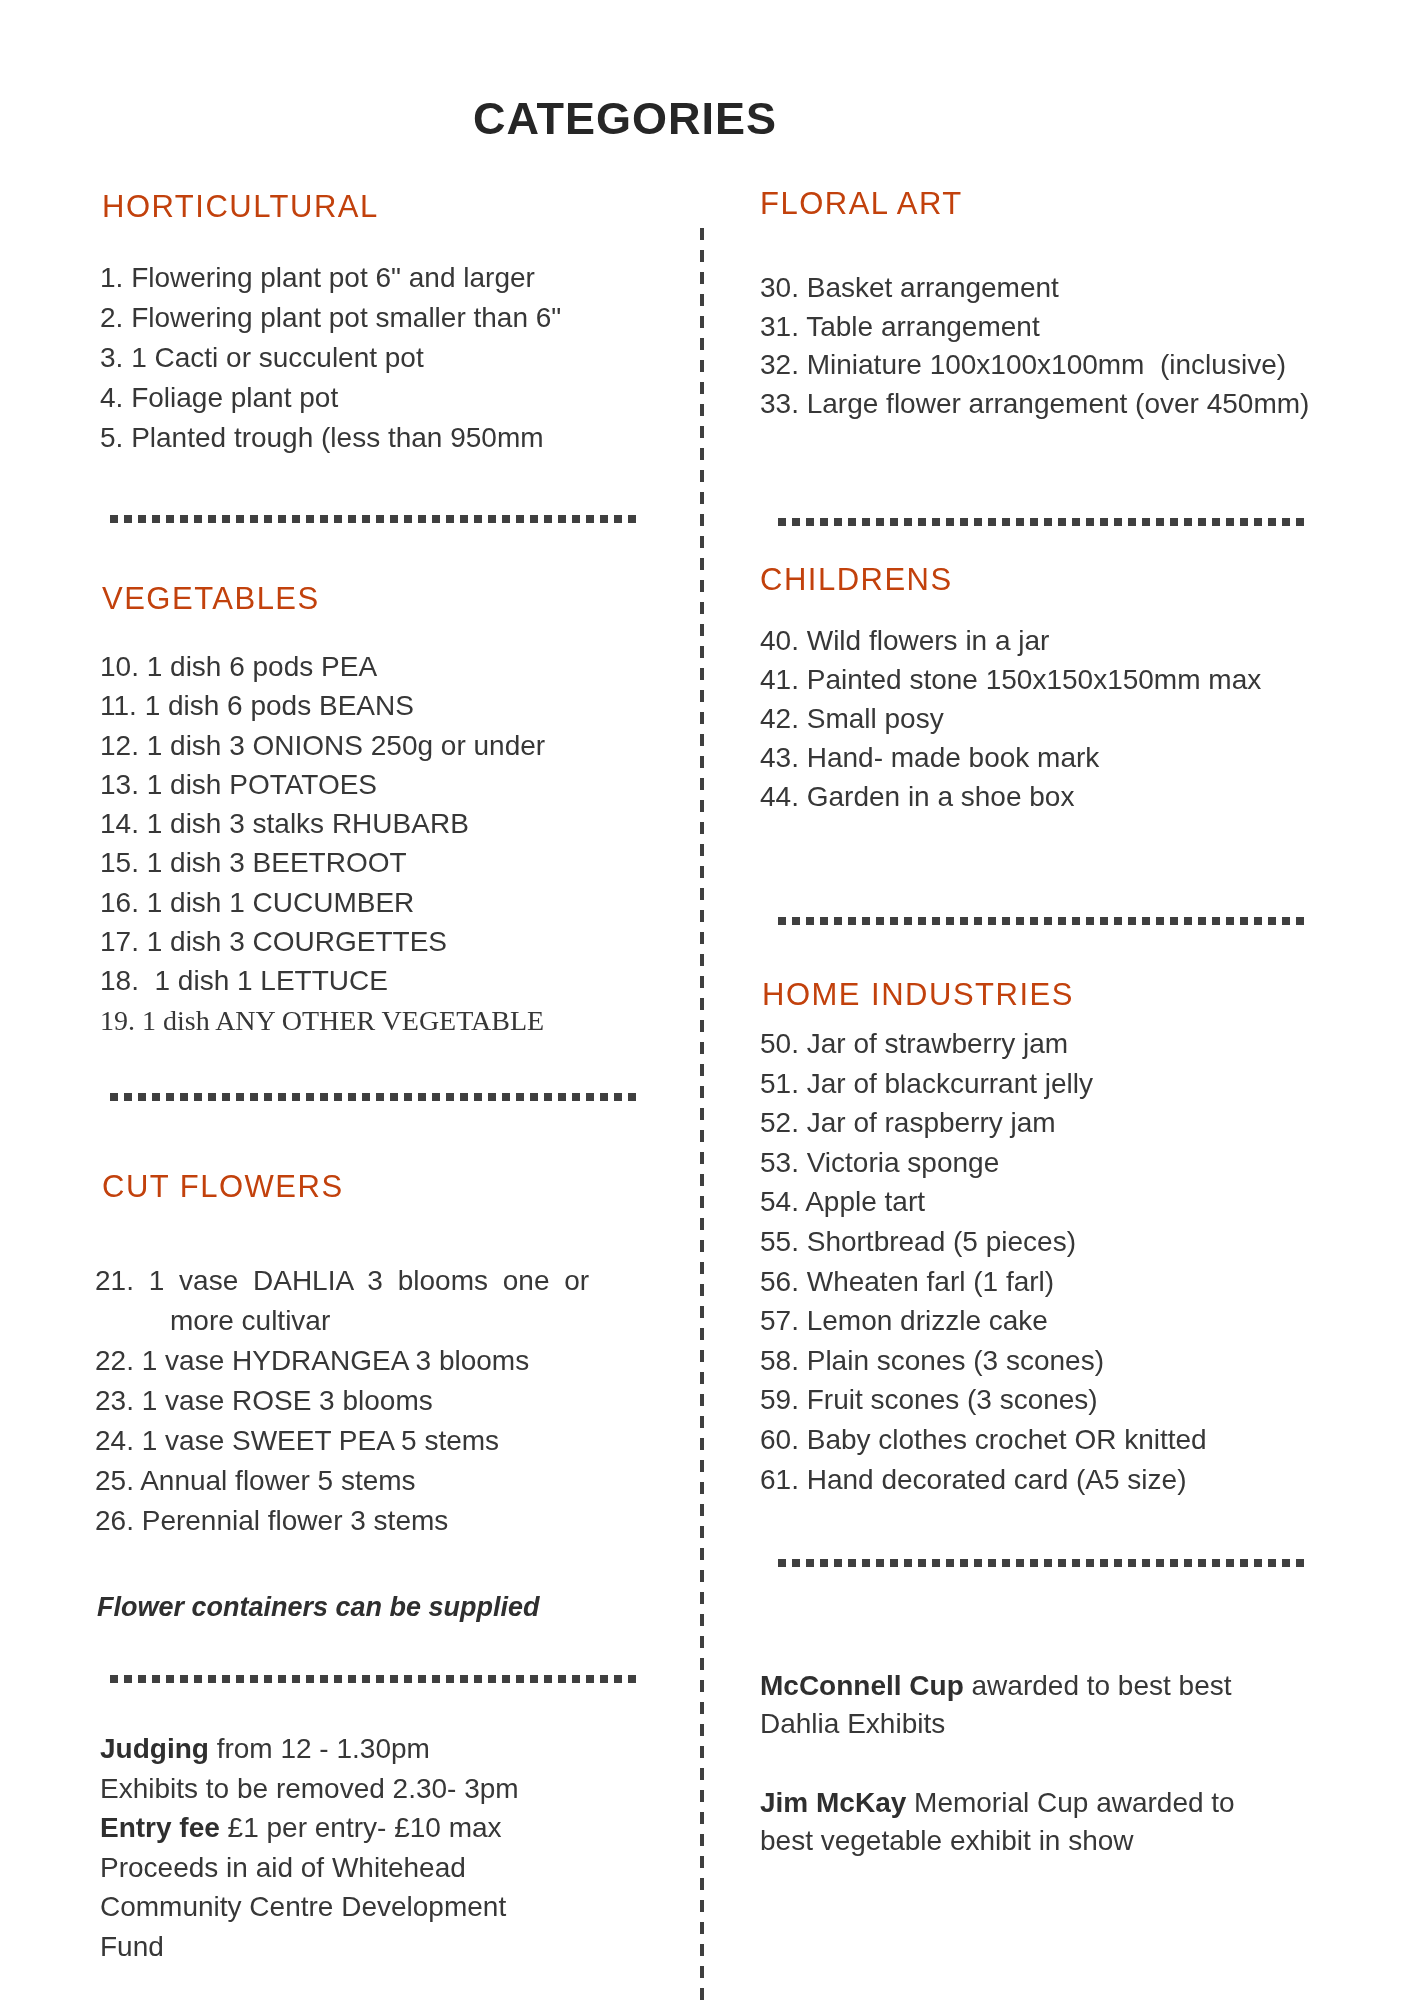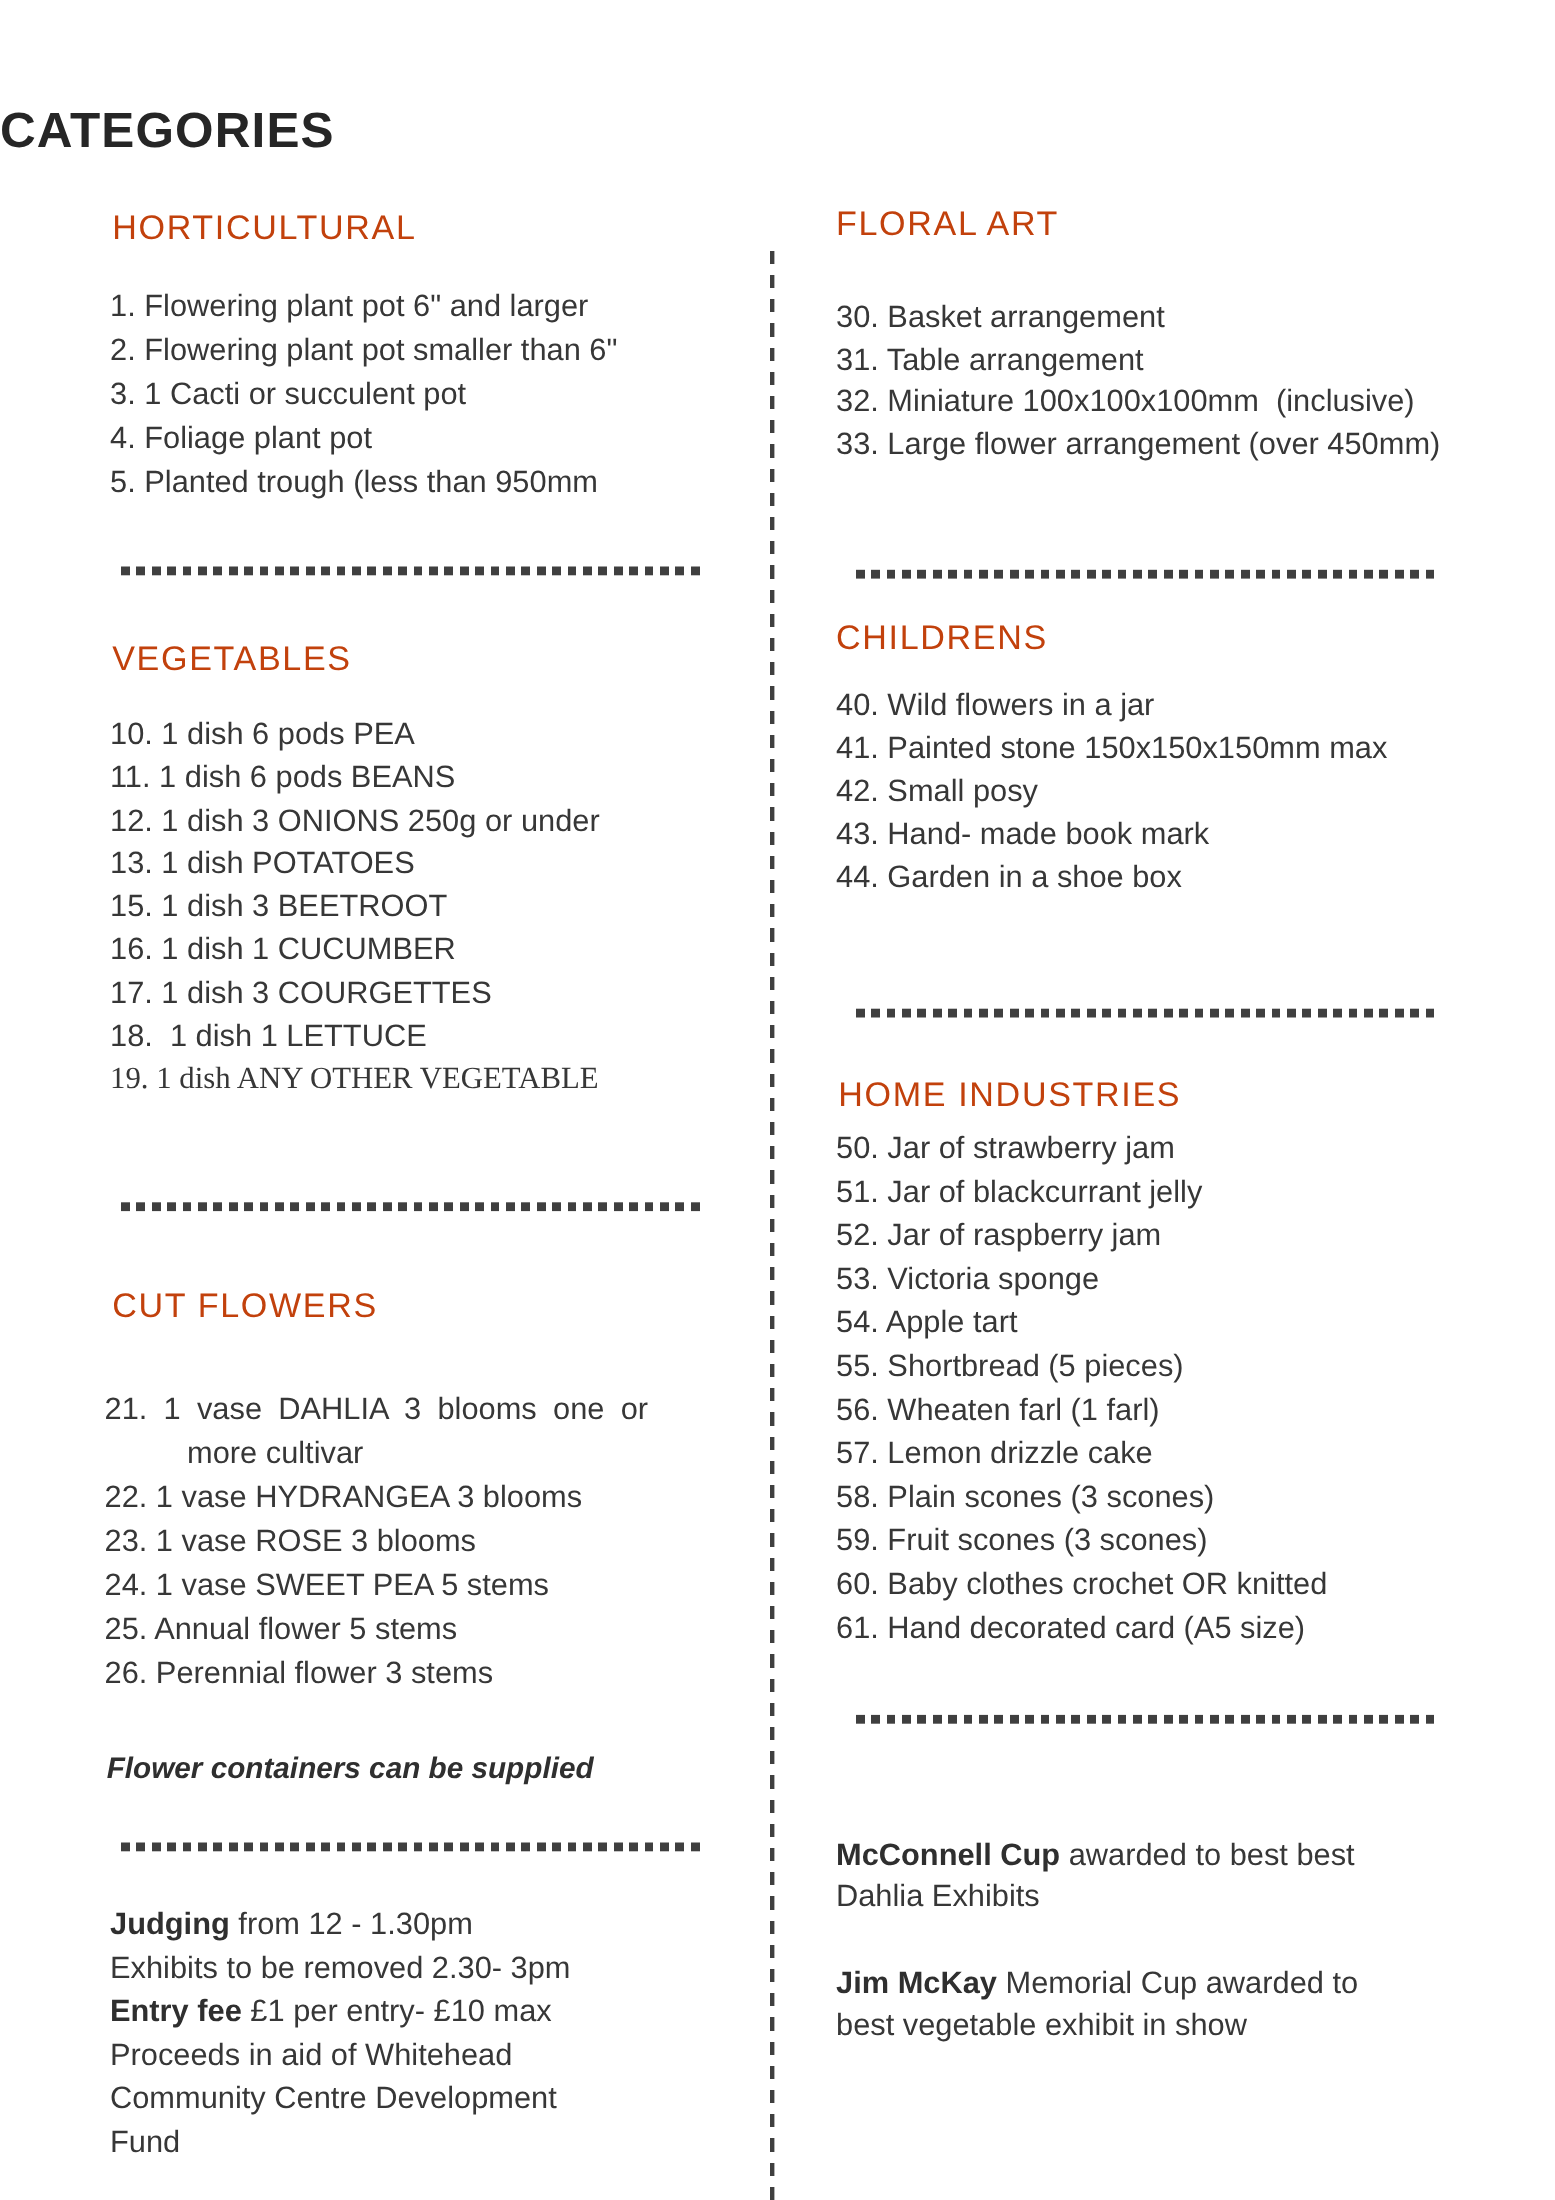--- a/index.html
+++ b/index.html
@@ -2,21 +2,21 @@
 <html><head>
 <meta charset="utf-8">
 <style>
   html,body{margin:0;padding:0;}
   body{
     width:1414px;height:2000px;position:relative;background:#ffffff;
     font-family:"Liberation Sans", sans-serif;color:#373737;overflow:hidden;
   }
   .abs{position:absolute;}
   .page-title{
-    left:0;top:92px;width:1250px;
+    left:0;top:92px;width:1250px;text-align:center;
     font-size:45px;font-weight:700;letter-spacing:1px;color:#262626;line-height:1.2;
   }
   .heading{
     font-size:31px;font-weight:400;letter-spacing:1.5px;color:#c2410c;line-height:1.2;white-space:nowrap;
   }
   .list{font-size:28px;color:#373737;}
   .list .line{white-space:nowrap;}
   .line b{font-weight:700;color:#2f2f2f;}
   .spread{word-spacing:7px;}
   .indent75{padding-left:75px;}
@@ -51,20 +51,21 @@
 
 <div class="abs hsep" style="left:110px;top:515px;"></div>
 
 <div class="abs heading" style="left:102px;top:580px;">VEGETABLES</div>
 
 <div class="abs list" style="left:100px;top:647px;">
     <div class="line" style="line-height:39.3px;"><b></b><span>10. 1 dish 6 pods PEA</span></div>
     <div class="line" style="line-height:39.3px;"><b></b><span>11. 1 dish 6 pods BEANS</span></div>
     <div class="line" style="line-height:39.3px;"><b></b><span>12. 1 dish 3 ONIONS 250g or under</span></div>
     <div class="line" style="line-height:39.3px;"><b></b><span>13. 1 dish POTATOES</span></div>
+    <div class="line" style="line-height:39.3px;"><b></b><span>14. 1 dish 3 stalks RHUBARB</span></div>
     <div class="line" style="line-height:39.3px;"><b></b><span>15. 1 dish 3 BEETROOT</span></div>
     <div class="line" style="line-height:39.3px;"><b></b><span>16. 1 dish 1 CUCUMBER</span></div>
     <div class="line" style="line-height:39.3px;"><b></b><span>17. 1 dish 3 COURGETTES</span></div>
     <div class="line" style="line-height:39.3px;"><b></b><span>18.&nbsp; 1 dish 1 LETTUCE</span></div>
     <div class="line" style="line-height:39.3px;font-family:Liberation Serif, serif;"><b></b><span>19. 1 dish ANY OTHER VEGETABLE</span></div>
   </div>
 
 <div class="abs hsep" style="left:110px;top:1093px;"></div>
 
 <div class="abs heading" style="left:102px;top:1168px;">CUT FLOWERS</div>

